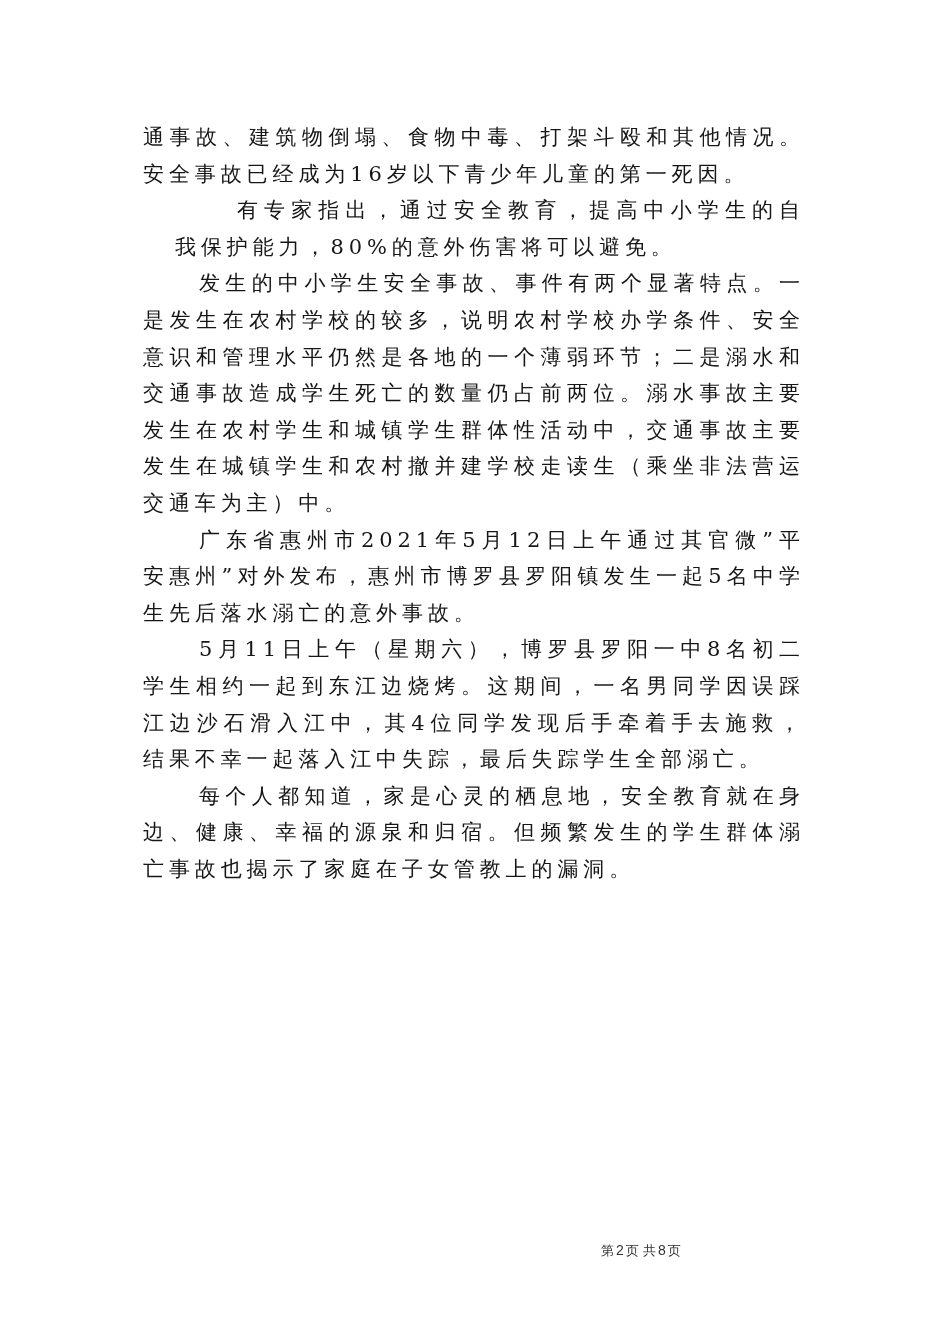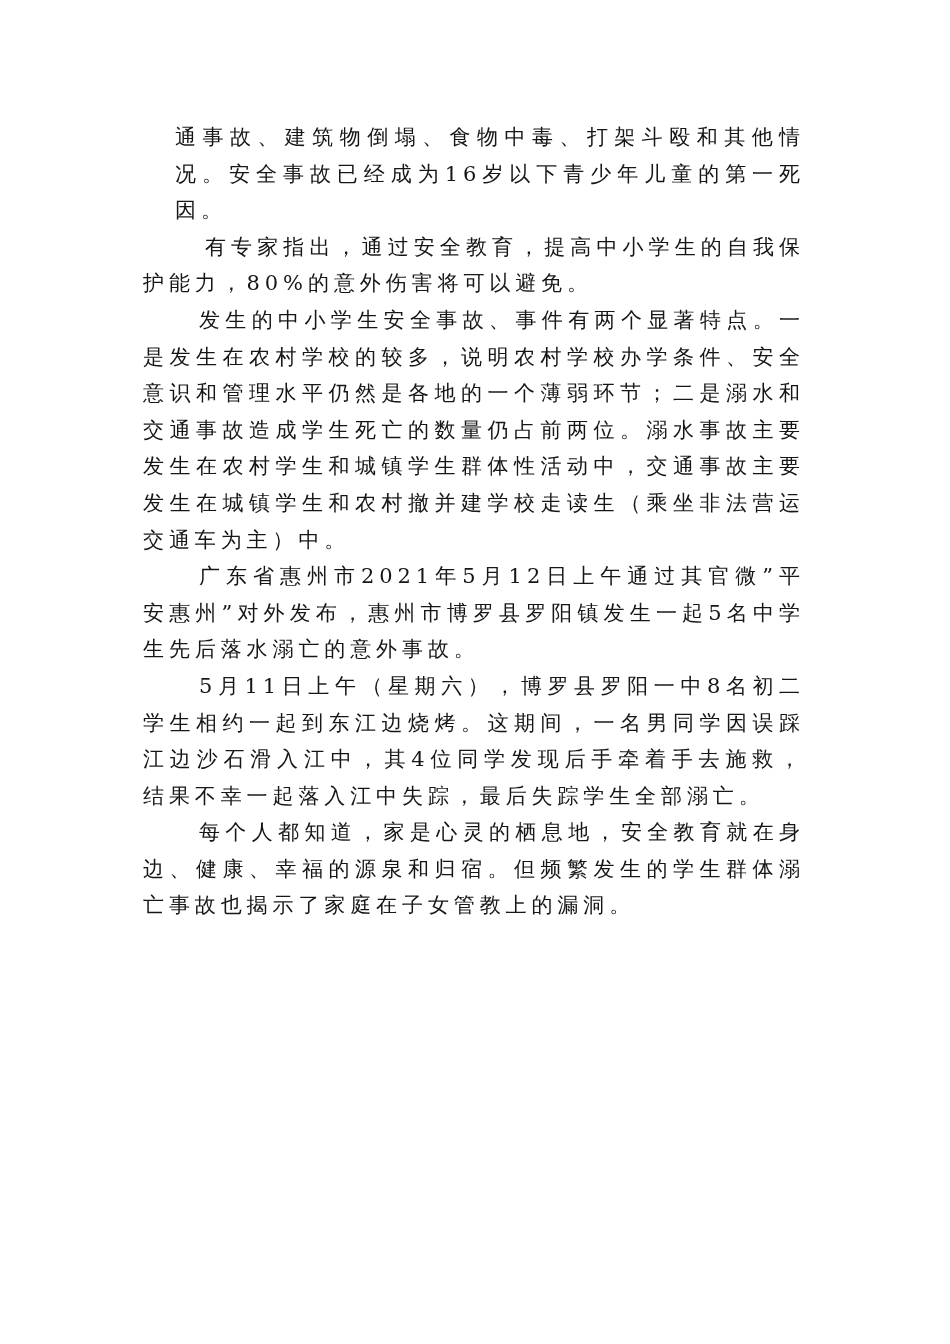--- a/index.html
+++ b/index.html
@@ -32,22 +32,22 @@
       margin: 0;
       padding: 0;
       font-size: 21px;
       line-height: 36.6px;
       letter-spacing: 4.9px;
       text-align: justify;
       text-indent: 56px;
       word-break: break-all;
       color: #161616;
     }
-    .para.no-indent { text-indent: 0; margin-left: 32px; }
-    .para.wide-indent { text-indent: 62px; }
+    .para.no-indent { text-indent: 0; }
+    .para.wide-indent { text-indent: 62px; margin-left: 32px; }
     .footer {
       position: absolute;
       left: 0;
       width: 950px;
       top: 1242px;
       text-align: center;
       font-size: 13px;
       color: #333333;
       padding-left: 600px;
       box-sizing: border-box;
@@ -65,13 +65,16 @@
 <div class="page">
   <div class="content">
     <p class="para no-indent">通事故、建筑物倒塌、食物中毒、打架斗殴和其他情况。安全事故已经成为16岁以下青少年儿童的第一死因。</p>
     <p class="para wide-indent">有专家指出，通过安全教育，提高中小学生的自我保护能力，80%的意外伤害将可以避免。</p>
     <p class="para">发生的中小学生安全事故、事件有两个显著特点。一是发生在农村学校的较多，说明农村学校办学条件、安全意识和管理水平仍然是各地的一个薄弱环节；二是溺水和交通事故造成学生死亡的数量仍占前两位。溺水事故主要发生在农村学生和城镇学生群体性活动中，交通事故主要发生在城镇学生和农村撤并建学校走读生（乘坐非法营运交通车为主）中。</p>
     <p class="para">广东省惠州市2021年5月12日上午通过其官微”平安惠州”对外发布，惠州市博罗县罗阳镇发生一起5名中学生先后落水溺亡的意外事故。</p>
     <p class="para">5月11日上午（星期六），博罗县罗阳一中8名初二学生相约一起到东江边烧烤。这期间，一名男同学因误踩江边沙石滑入江中，其4位同学发现后手牵着手去施救，结果不幸一起落入江中失踪，最后失踪学生全部溺亡。</p>
     <p class="para">每个人都知道，家是心灵的栖息地，安全教育就在身边、健康、幸福的源泉和归宿。但频繁发生的学生群体溺亡事故也揭示了家庭在子女管教上的漏洞。</p>
   </div>
 
+  <div class="footer">
+    <span>第</span><span class="num">2</span><span>页 共</span><span class="num">8</span><span>页</span>
+  </div>
 </div>
 
 </body></html>

